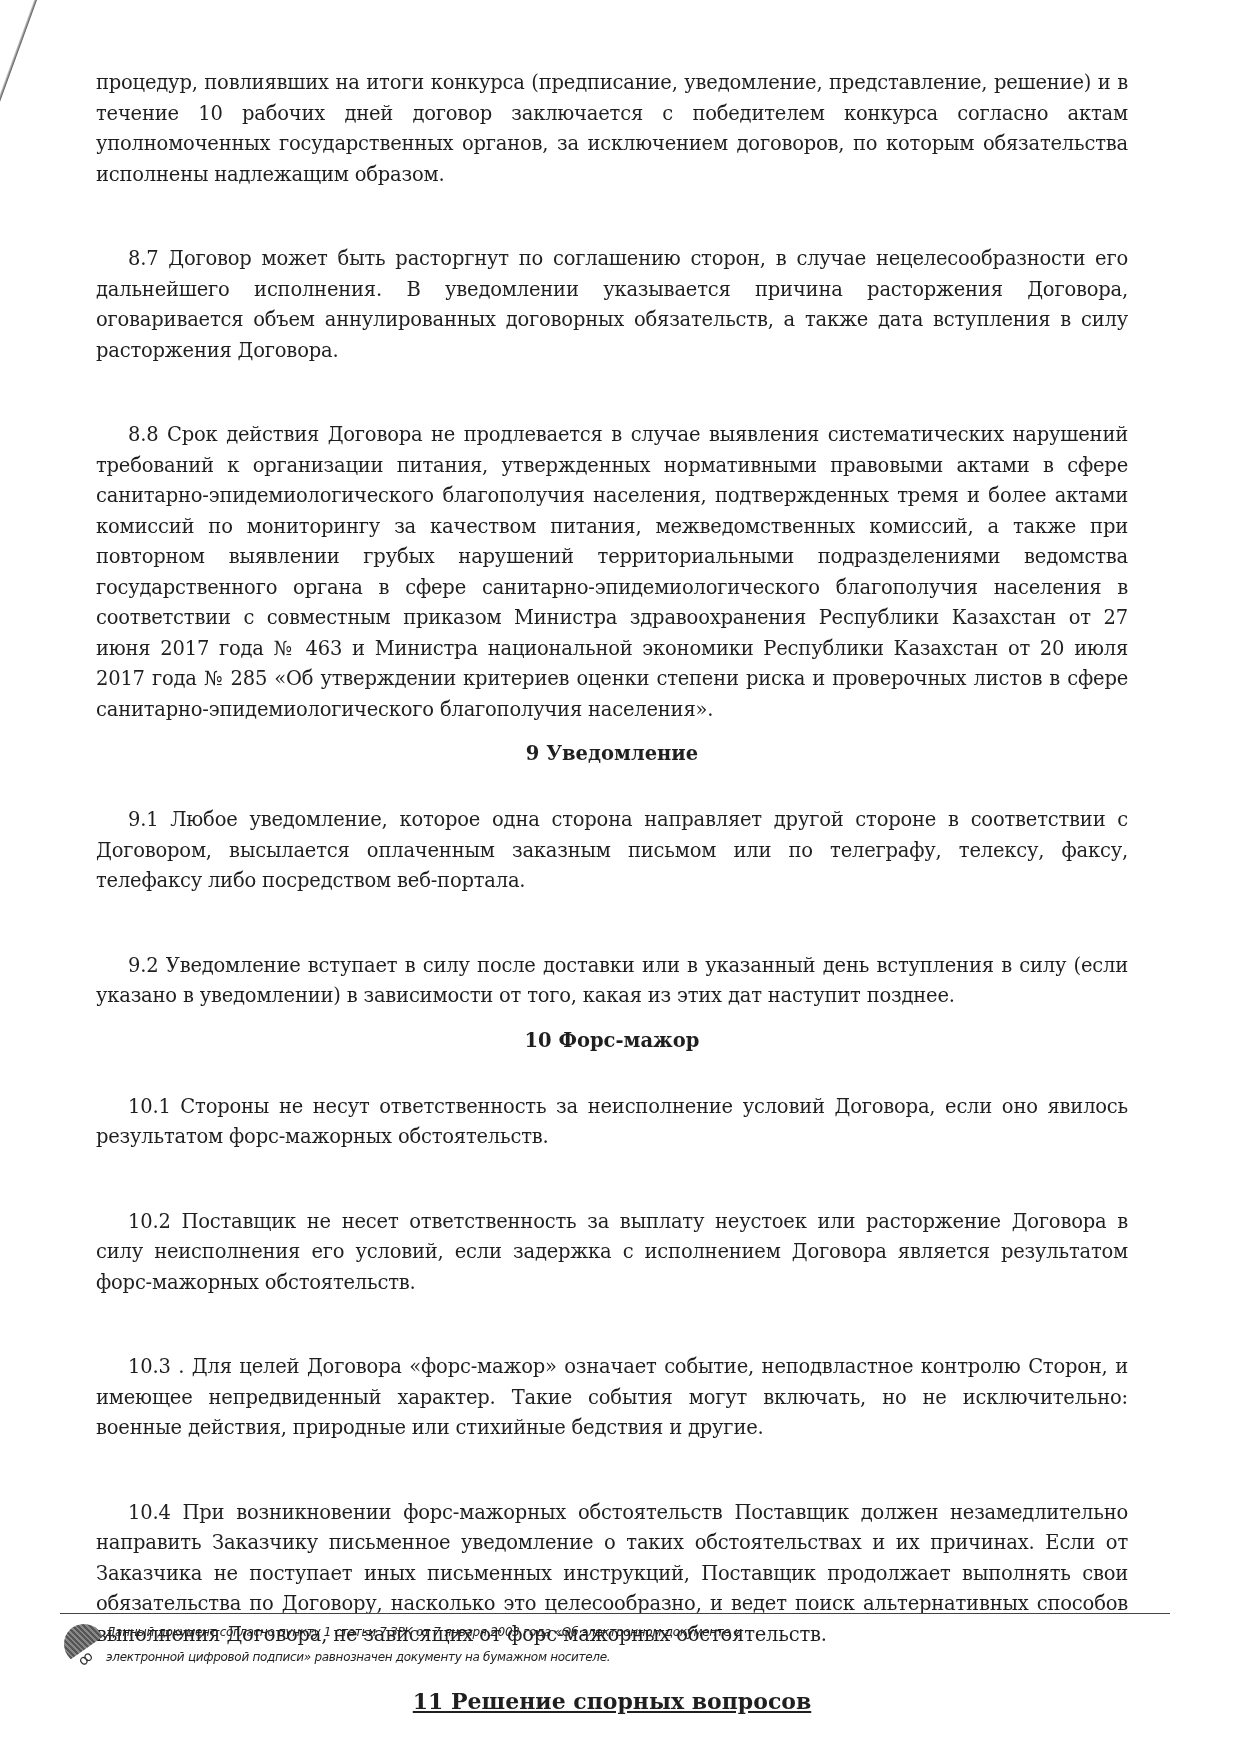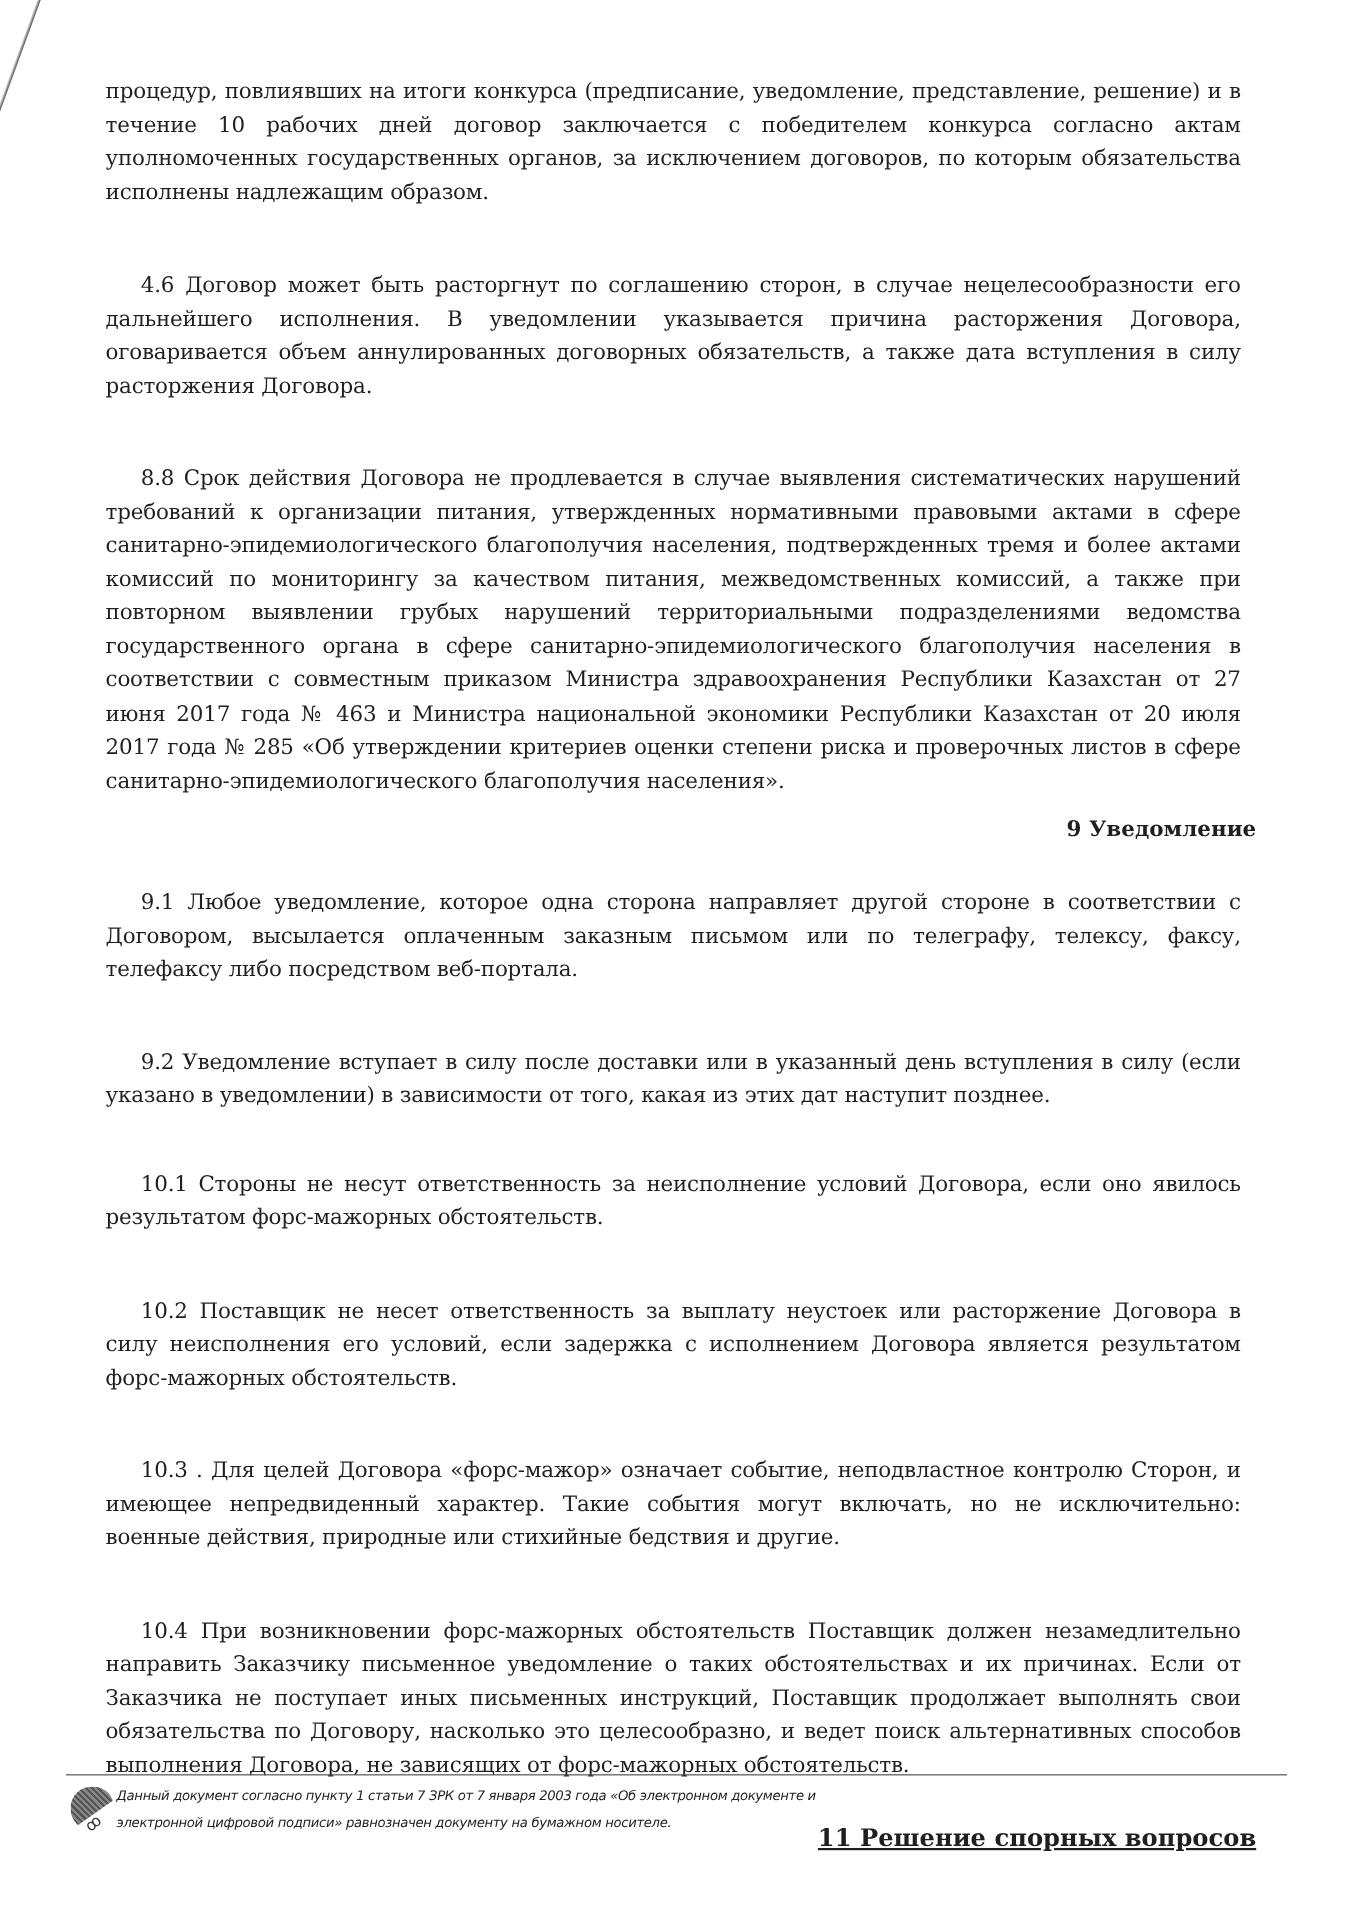--- a/index.html
+++ b/index.html
@@ -32,21 +32,21 @@
       font-size: 19.5px;
       line-height: 30.5px;
       text-align: justify;
       letter-spacing: -0.2px;
     }
     .para.indent { text-indent: 32px; }
     .gap-s { height: 26px; }
     .gap-m { height: 22px; }
     .heading {
       font-weight: bold;
-      text-align: right;
+      text-align: center;
       font-size: 19.5px;
       line-height: 30px;
       margin: 0;
     }
     .heading.big { font-size: 22px; text-decoration: underline; }
     .footer {
       position: absolute;
       left: 60px;
       top: 1613px;
       width: 1120px;
@@ -92,28 +92,29 @@
     }
   </style>
 </head>
 <body>
 
 <div class="page-edge"></div>
 
 <div class="content">
   <p class="para">процедур, повлиявших на итоги конкурса (предписание, уведомление, представление, решение) и в течение 10 рабочих дней договор заключается с победителем конкурса согласно актам уполномоченных государственных органов, за исключением договоров, по которым обязательства исполнены надлежащим образом.</p>
   <div class="gap-s"></div>
-  <p class="para indent">4.6 Договор может быть расторгнут по соглашению сторон, в случае нецелесообразности его дальнейшего исполнения. В уведомлении указывается причина расторжения Договора, оговаривается объем аннулированных договорных обязательств, а также дата вступления в силу расторжения Договора.</p>
+  <p class="para indent">8.7 Договор может быть расторгнут по соглашению сторон, в случае нецелесообразности его дальнейшего исполнения. В уведомлении указывается причина расторжения Договора, оговаривается объем аннулированных договорных обязательств, а также дата вступления в силу расторжения Договора.</p>
   <div class="gap-s"></div>
   <p class="para indent">8.8 Срок действия Договора не продлевается в случае выявления систематических нарушений требований к организации питания, утвержденных нормативными правовыми актами в сфере санитарно-эпидемиологического благополучия населения, подтвержденных тремя и более актами комиссий по мониторингу за качеством питания, межведомственных комиссий, а также при повторном выявлении грубых нарушений территориальными подразделениями ведомства государственного органа в сфере санитарно-эпидемиологического благополучия населения в соответствии с совместным приказом Министра здравоохранения Республики Казахстан от 27 июня 2017 года № 463 и Министра национальной экономики Республики Казахстан от 20 июля 2017 года № 285 «Об утверждении критериев оценки степени риска и проверочных листов в сфере санитарно-эпидемиологического благополучия населения».</p>
   <p class="heading">9 Уведомление</p>
   <div class="gap-m"></div>
   <p class="para indent">9.1 Любое уведомление, которое одна сторона направляет другой стороне в соответствии с Договором, высылается оплаченным заказным письмом или по телеграфу, телексу, факсу, телефаксу либо посредством веб-портала.</p>
   <div class="gap-s"></div>
   <p class="para indent">9.2 Уведомление вступает в силу после доставки или в указанный день вступления в силу (если указано в уведомлении) в зависимости от того, какая из этих дат наступит позднее.</p>
+  <p class="heading">10 Форс-мажор</p>
   <div class="gap-m"></div>
   <p class="para indent">10.1 Стороны не несут ответственность за неисполнение условий Договора, если оно явилось результатом форс-мажорных обстоятельств.</p>
   <div class="gap-s"></div>
   <p class="para indent">10.2 Поставщик не несет ответственность за выплату неустоек или расторжение Договора в силу неисполнения его условий, если задержка с исполнением Договора является результатом форс-мажорных обстоятельств.</p>
   <div class="gap-s"></div>
   <p class="para indent">10.3 . Для целей Договора «форс-мажор» означает событие, неподвластное контролю Сторон, и имеющее непредвиденный характер. Такие события могут включать, но не исключительно: военные действия, природные или стихийные бедствия и другие.</p>
   <div class="gap-s"></div>
   <p class="para indent">10.4 При возникновении форс-мажорных обстоятельств Поставщик должен незамедлительно направить Заказчику письменное уведомление о таких обстоятельствах и их причинах. Если от Заказчика не поступает иных письменных инструкций, Поставщик продолжает выполнять свои обязательства по Договору, насколько это целесообразно, и ведет поиск альтернативных способов выполнения Договора, не зависящих от форс-мажорных обстоятельств.</p>
   <div class="gap-m"></div>
   <p class="heading big">11 Решение спорных вопросов</p>

